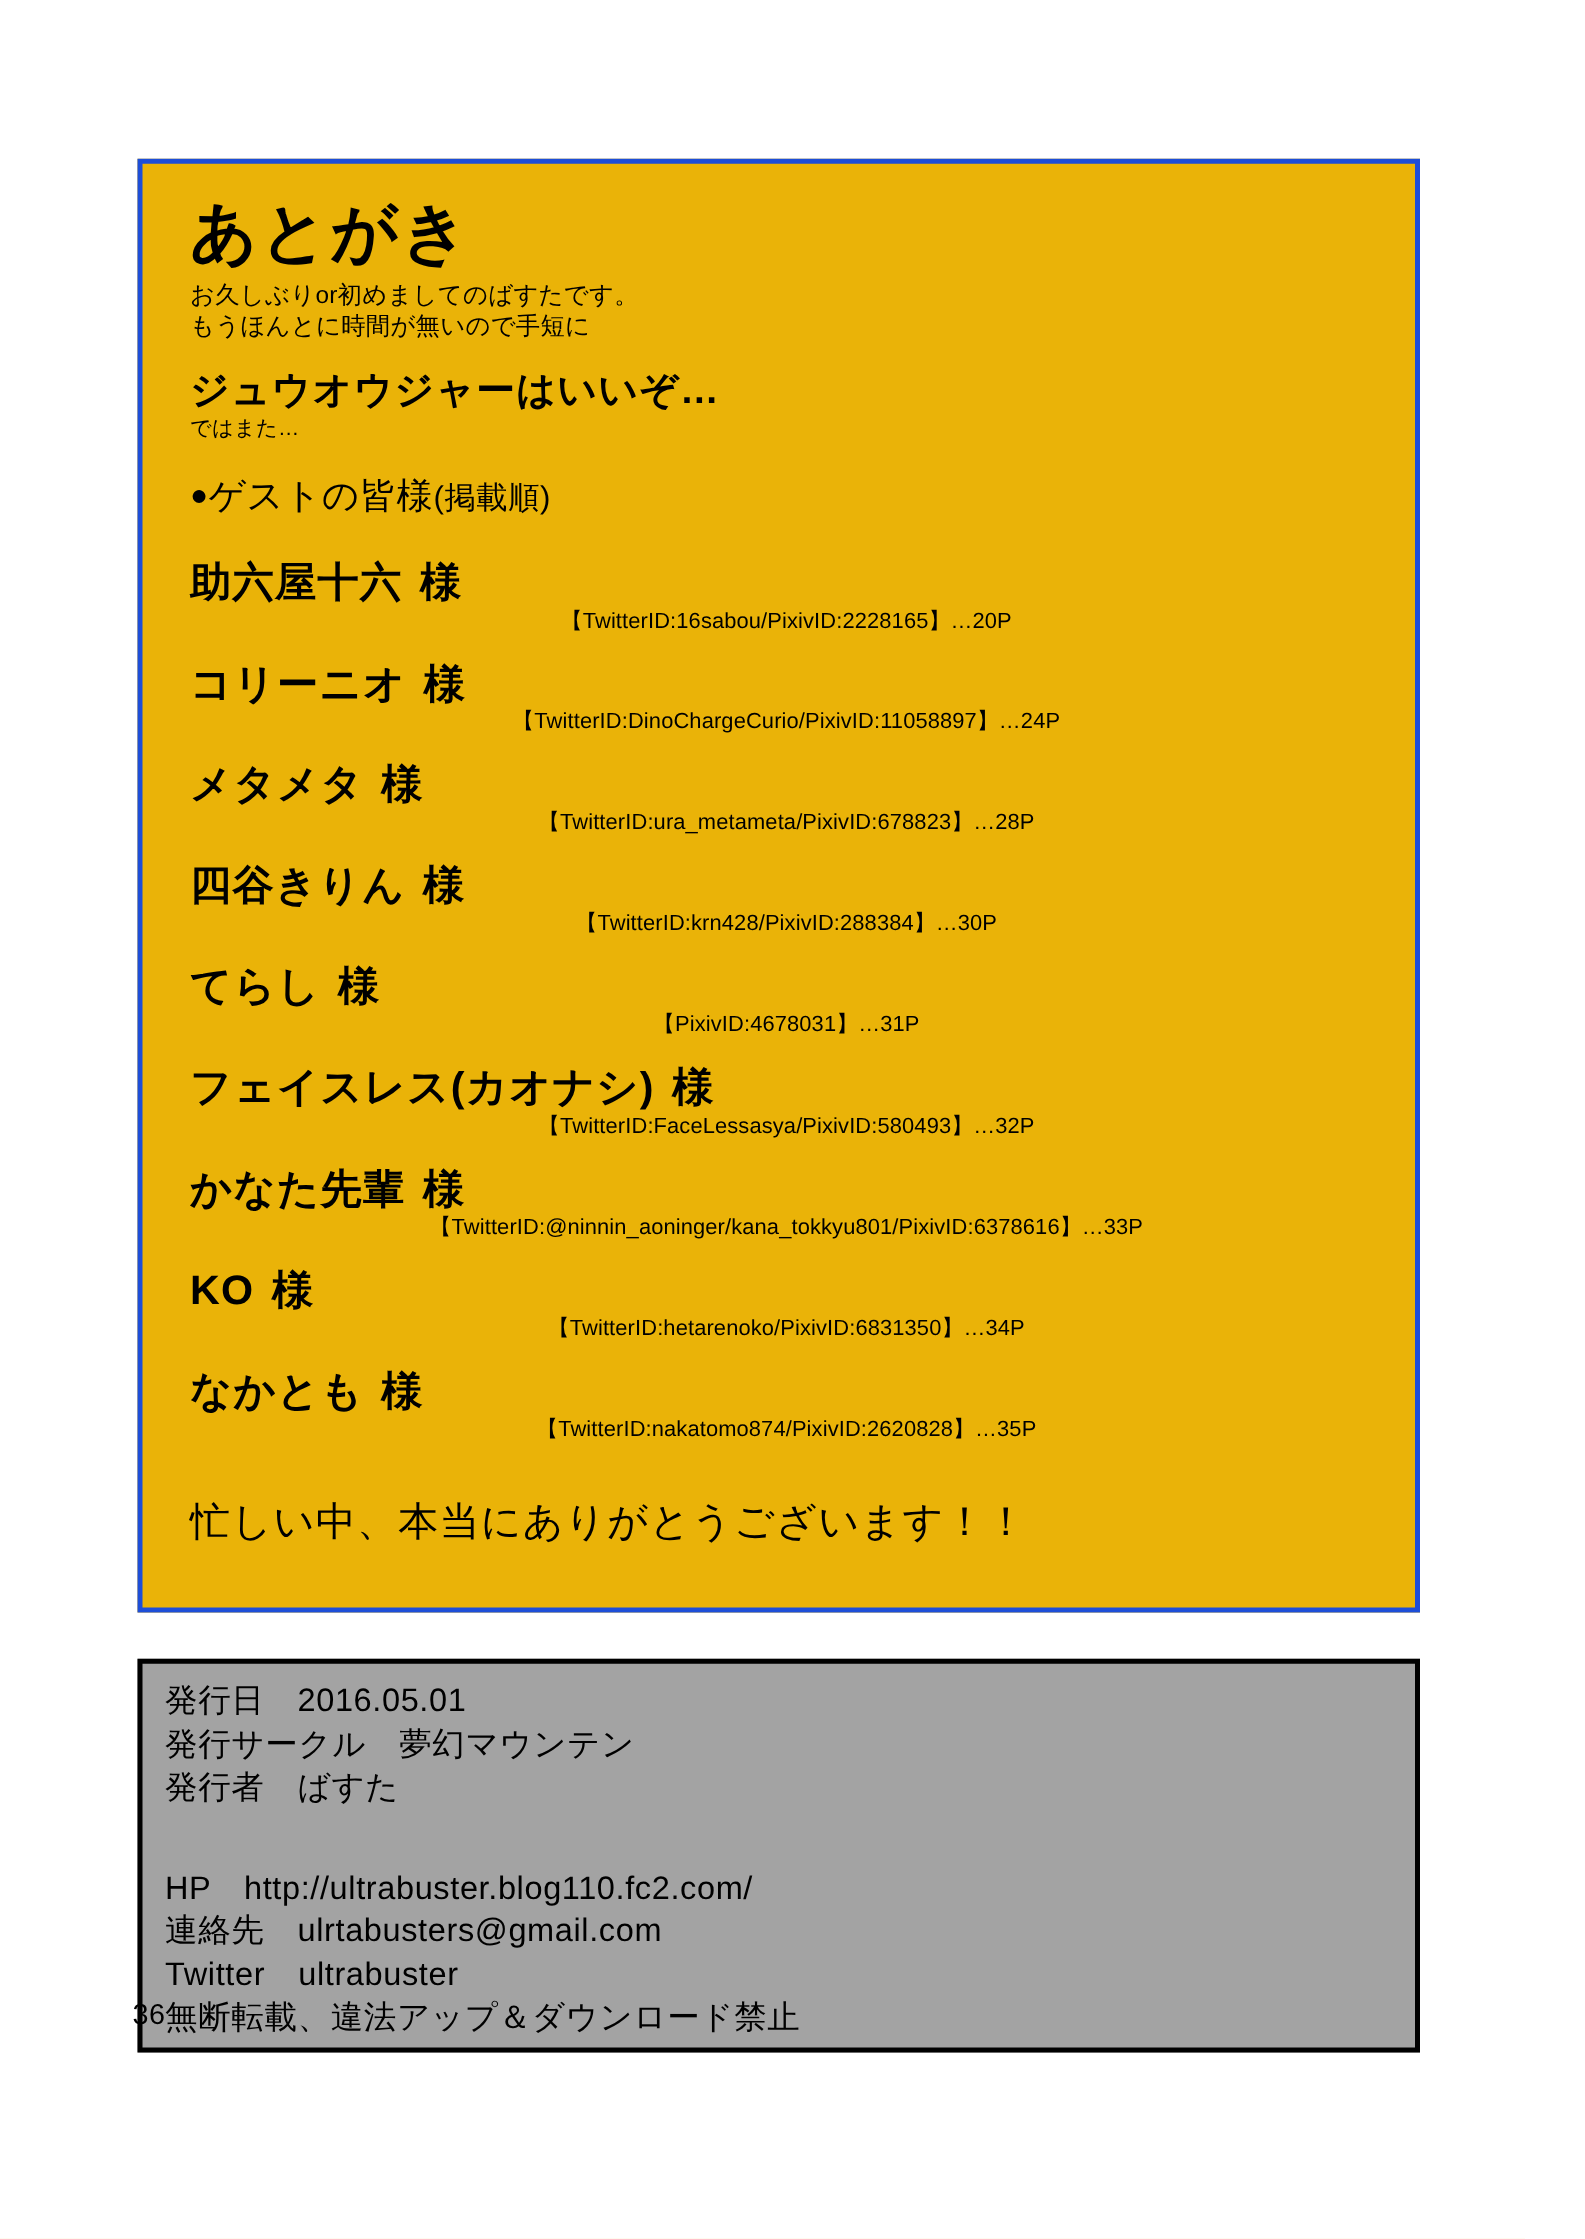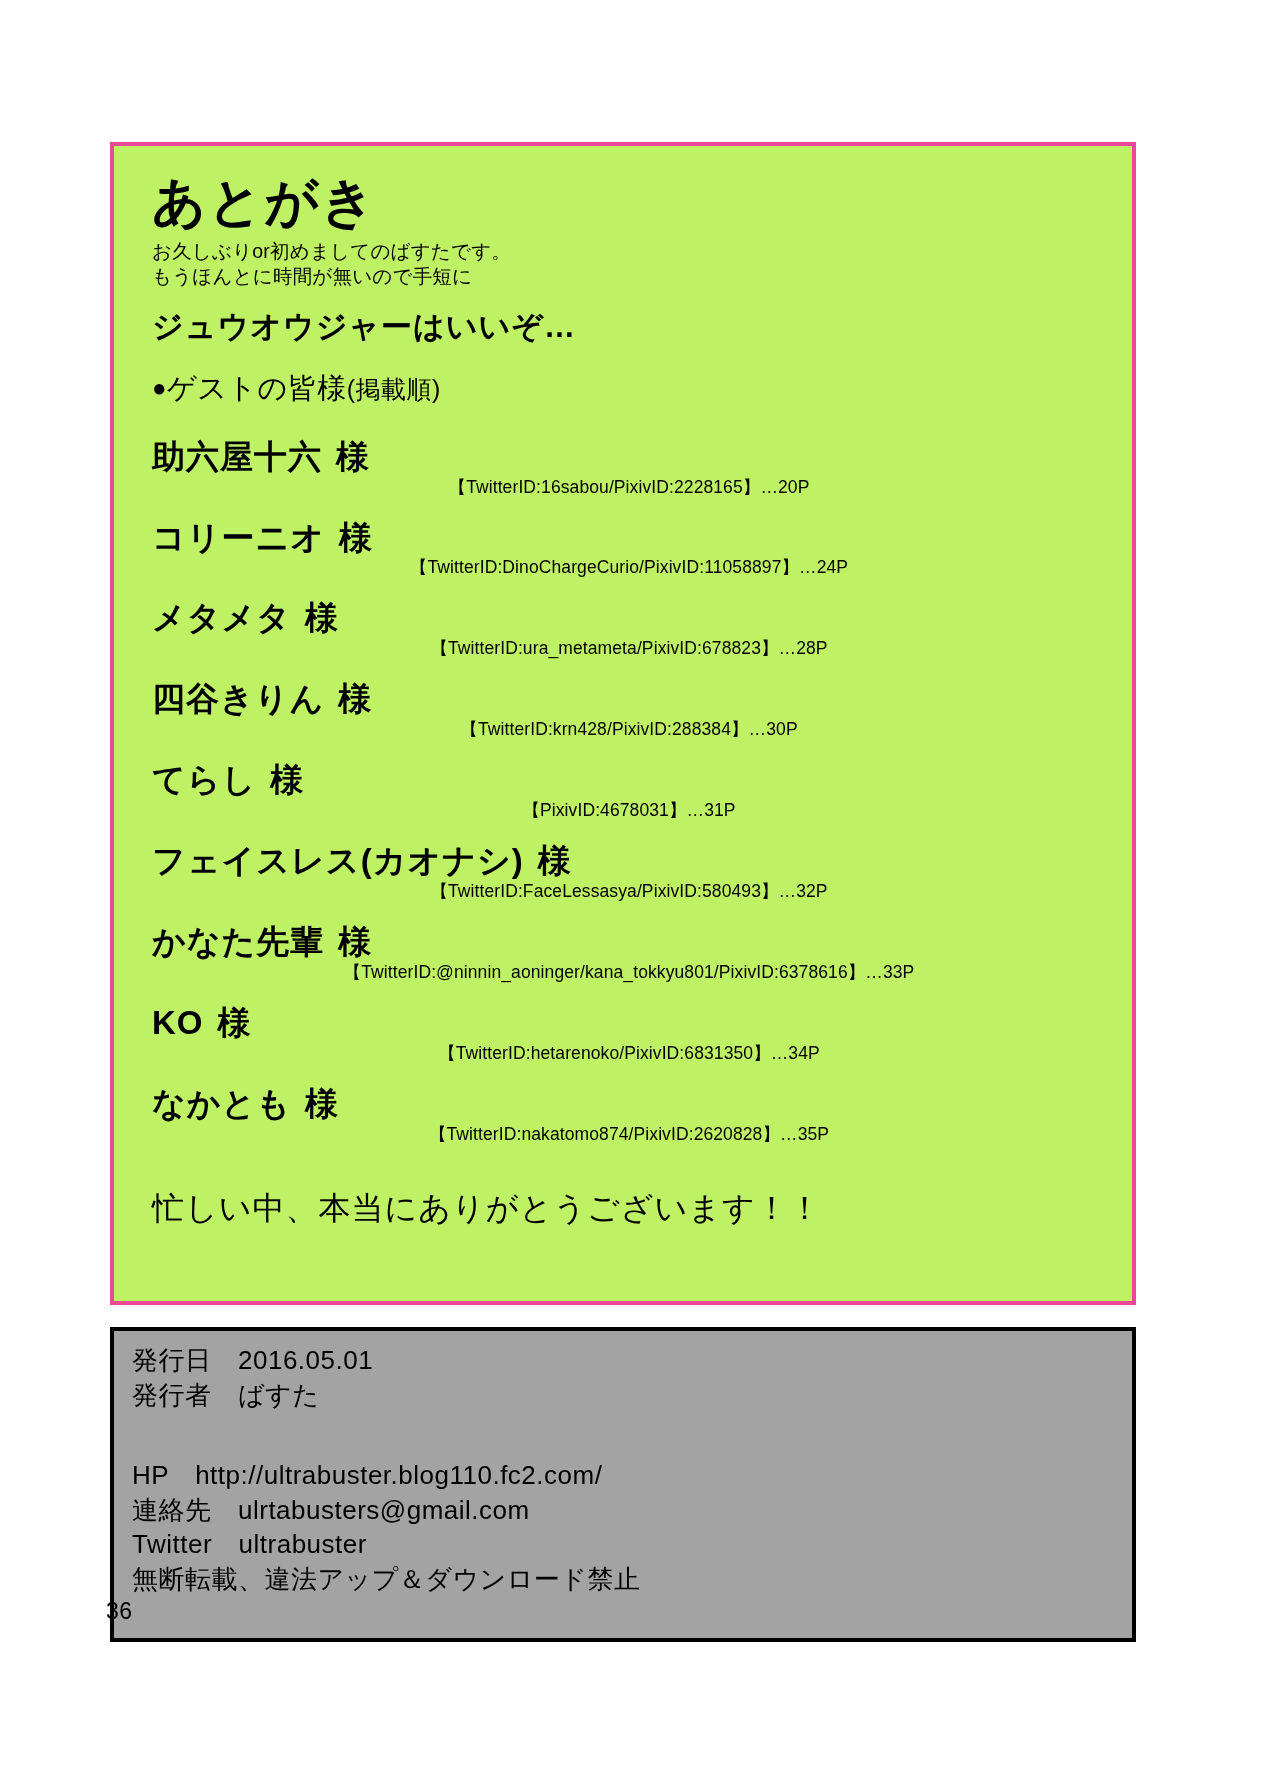--- a/index.html
+++ b/index.html
@@ -13,26 +13,26 @@
     position: relative;
     font-family: "Liberation Sans", sans-serif;
     color: #000000;
     overflow: hidden;
   }
 
   
   .afterword-box {
     position: absolute;
     left: 110px;
-    top: 142px;
+    top: 127px;
     width: 1026px;
     height: 1163px;
-    border: 4px solid #ec4899;
+    border: 4px solid #1d4ed8;
     box-sizing: border-box;
-    background: #bef264;
+    background: #eab308;
   }
   .afterword-inner {
     position: absolute;
     left: 38px;
     top: 26px;
     right: 26px;
   }
 
   .title-atogaki {
     font-size: 53px;
@@ -158,20 +158,21 @@
   <div class="afterword-inner">
 
     <h1 class="title-atogaki">あとがき</h1>
 
     <div class="intro-block">
       <p class="intro-line">お久しぶりor初めましてのばすたです。</p>
       <p class="intro-line">もうほんとに時間が無いので手短に</p>
     </div>
 
     <p class="headline-juuou">ジュウオウジャーはいいぞ…</p>
+    <p class="subline-dewamata">ではまた…</p>
 
     <p class="guest-heading">
       <span class="bullet">●</span><span>ゲストの皆様</span><span class="paren">(掲載順)</span>
     </p>
 
     <div class="guest-list">
 
       <div class="guest-entry">
         <p class="guest-name"><span>助六屋十六</span><span class="hon">様</span></p>
         <p class="guest-meta">【TwitterID:16sabou/PixivID:2228165】…20P</p>
@@ -220,20 +221,21 @@
     </div>
 
     <p class="thanks-line">忙しい中、本当にありがとうございます！！</p>
 
   </div>
 </div>
 
 <div class="colophon-box">
   <div class="colophon-inner">
     <p class="colophon-line">発行日　2016.05.01</p>
+    <p class="colophon-line">発行サークル　夢幻マウンテン</p>
     <p class="colophon-line">発行者　ばすた</p>
     <div class="colophon-gap"></div>
     <p class="colophon-line">HP　http://ultrabuster.blog110.fc2.com/</p>
     <p class="colophon-line">連絡先　ulrtabusters@gmail.com</p>
     <p class="colophon-line">Twitter　ultrabuster</p>
     <p class="colophon-line">無断転載、違法アップ＆ダウンロード禁止</p>
   </div>
 </div>
 
 <div class="page-number">36</div>

